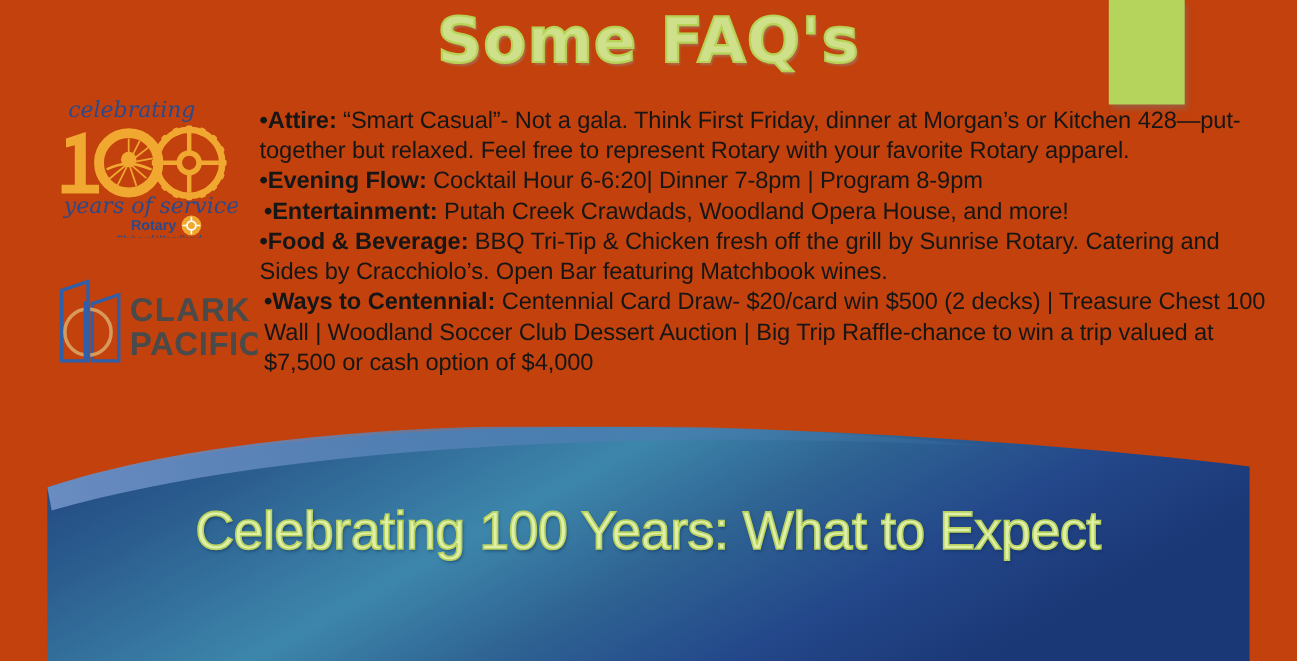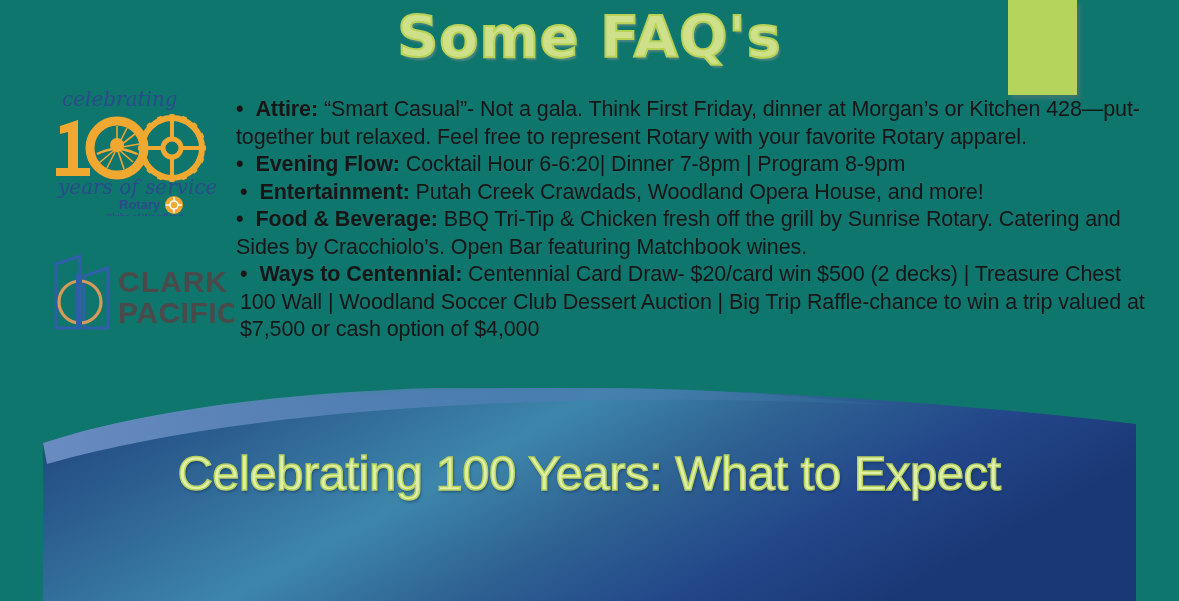--- a/index.html
+++ b/index.html
@@ -5,21 +5,21 @@
   html, body {
     margin: 0;
     padding: 0;
     background: #ffffff;
   }
   #slide {
     position: relative;
     width: 1179px;
     height: 601px;
     overflow: hidden;
-    background: #0f766e;
+    background: #c2410c;
     font-family: "Liberation Sans", sans-serif;
   }
 
   
   .green-block {
     position: absolute;
     left: 1008px;
     top: 0px;
     width: 69px;
     height: 95px;
@@ -73,35 +73,35 @@
     width: 920px;
     font-family: "Liberation Sans", sans-serif;
     font-size: 21.5px;
     line-height: 27.5px;
     color: #161616;
     letter-spacing: -0.1px;
   }
   .para { margin: 0 0 0 0; }
   .para.indent { padding-left: 4px; }
   .bullet-dot { font-weight: bold; }
-  .lead { font-weight: bold; margin-left: 12px; }
+  .lead { font-weight: bold; }
 
   
   .banner {
     position: absolute;
     left: 0;
     top: 388px;
     width: 1179px;
     height: 213px;
   }
   .banner svg { display: block; }
   .banner-text {
     position: absolute;
     left: 43px;
-    top: 445px;
+    top: 455px;
     width: 1092px;
     text-align: center;
     font-family: "Liberation Sans", sans-serif;
     font-weight: normal;
     font-size: 49px;
     letter-spacing: -0.5px;
     color: #dff0a8;
     -webkit-text-stroke: 1.5px #b9d25e;
     text-shadow: 1px 2px 3px rgba(10,40,80,0.55);
     white-space: nowrap;

